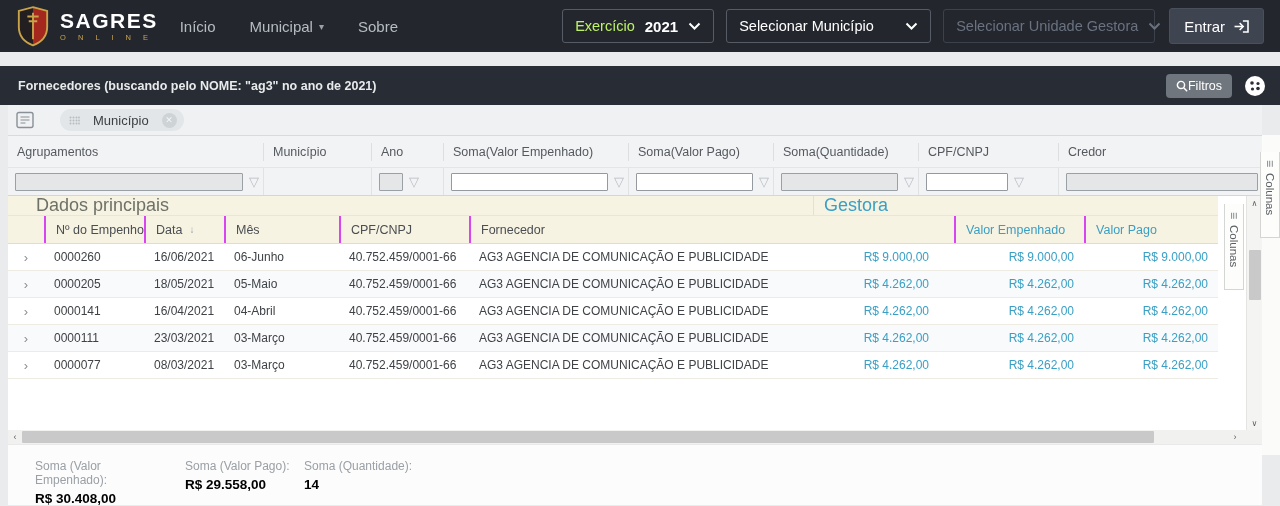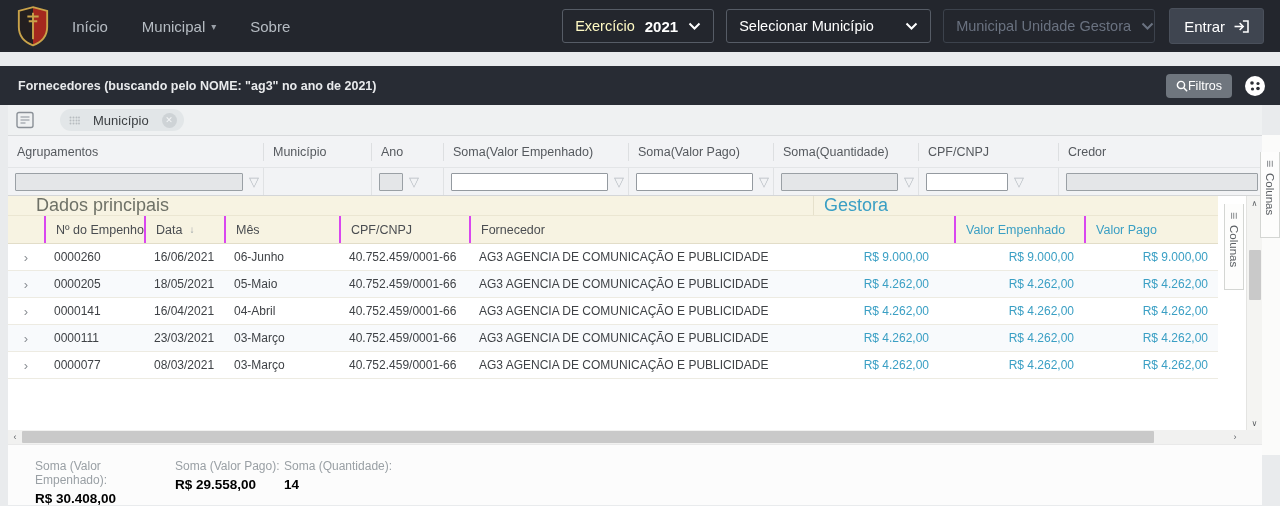--- a/index.html
+++ b/index.html
@@ -21,21 +21,21 @@
   .brand-sub { color:#c9a34a; font-size:7.5px; letter-spacing:5px; margin-top:3px; }
   .nav-links { display:flex; align-items:center; gap:34px; font-size:15px; }
   .nav-link { color:#b6bcc3; cursor:pointer; display:flex; align-items:center; gap:6px; }
   .nav-caret { font-size:10px; color:#9aa0a8; }
   .topnav .spacer { flex:1; }
   .dd {
     display:flex; align-items:center; gap:10px; border:1px solid #565c66;
     border-radius:3px; height:34px; padding:0 12px; margin-left:12px;
     font-size:14.5px; color:#fff; cursor:pointer; white-space:nowrap;
   }
-  .dd .dd-label { color:#fef9c3; }
+  .dd .dd-label { color:#bef264; }
   .dd .dd-value { color:#fff; font-weight:600; font-size:15px; }
   .dd.disabled { border-color:#3c424c; color:#6a7280; cursor:default; }
   .dd.disabled .chev path { stroke:#6a7280; }
   .chev { flex:none; }
   .btn-entrar {
     margin-left:14px; background:#3f4550; border:1px solid #4a505b; border-radius:3px;
     color:#fff; font-size:15px; height:36px; padding:0 14px;
     display:flex; align-items:center; gap:9px; cursor:pointer;
   }
 
@@ -123,21 +123,21 @@
   .vscroll .arr.down { position:absolute; bottom:0; }
   .v-thumb { position:absolute; top:54px; left:2px; width:12px; height:50px; background:#c9c9c9; border-radius:1px; cursor:grab; }
 
   
   .hscroll { height:14px; background:#f1f1f0; display:flex; align-items:center; position:relative; width:1254px; }
   .hscroll .arr { width:14px; font-size:9px; color:#5a5e62; text-align:center; cursor:pointer; }
   .hscroll .arr.right { position:absolute; right:20px; }
   .h-thumb { position:absolute; left:14px; top:1px; height:12px; width:1132px; background:#c9c9c9; border-radius:1px; cursor:grab; }
 
   
-  .summary-wrap { background:#fcfcfc; border-top:1px solid #e9e9e9; padding:14px 0 10px 27px; height:61px; display:flex; gap:2px; }
+  .summary-wrap { background:#fcfcfc; border-top:1px solid #e9e9e9; padding:14px 0 10px 27px; height:61px; display:flex; gap:12px; }
   .sum-item { margin-right:0; }
   .sum-item .lab { font-size:12px; color:#9aa0a5; margin-bottom:4px; }
   .sum-item .val { font-size:13.5px; font-weight:700; color:#000000; }
   .sum-0 { width:138px; } .sum-1 { width:107px; } .sum-2 { width:110px; }
 
   
   .right-strip { position:absolute; top:135px; right:0; width:18px; height:320px; background:#fbfbfa; }
   .outer-colunas { position:absolute; top:152px; right:0; }
 </style>
 </head>
@@ -151,20 +151,24 @@
         <defs>
             <clipPath id="sh">
               <path d="M18 2 L33 6 V23 C33 33 27 39 18 42.5 C9 39 3 33 3 23 V6 Z"></path>
             </clipPath>
           </defs>
         <path d="M18 2 L33 6 V23 C33 33 27 39 18 42.5 C9 39 3 33 3 23 V6 Z" fill="#231f20"></path>
         <rect x="18" y="0" width="18" height="44" fill="#a5281e" clip-path="url(#sh)"></rect>
         <path d="M18 2 L33 6 V23 C33 33 27 39 18 42.5 C9 39 3 33 3 23 V6 Z" fill="none" stroke="#c9a34a" stroke-width="2"></path>
         <path d="M18 8 V36 M12 12 H24 M13.5 17 H22.5" stroke="#c9a34a" stroke-width="2" fill="none"></path>
       </svg>
+      <div class="brand-text">
+        <div class="brand-name">SAGRES</div>
+        <div class="brand-sub">O N L I N E</div>
+      </div>
     </div>
     <nav class="nav-links">
       <span class="nav-link">
           <span>Início</span>
         </span>
       <span class="nav-link">
           <span>Municipal</span>
           <span class="nav-caret">▾</span>
         </span>
       <span class="nav-link">
@@ -179,21 +183,21 @@
           <path d="M1.5 1.5 L6.5 6.5 L11.5 1.5" stroke="#fff" stroke-width="2" fill="none"></path>
         </svg>
     </div>
     <div class="dd" style="width:205px;">
       <span style="flex:1;">Selecionar Município</span>
       <svg class="chev" width="13" height="8" viewBox="0 0 13 8">
           <path d="M1.5 1.5 L6.5 6.5 L11.5 1.5" stroke="#fff" stroke-width="2" fill="none"></path>
         </svg>
     </div>
     <div class="dd disabled" style="width:212px;">
-      <span style="flex:1;">Municipal Unidade Gestora</span>
+      <span style="flex:1;">Selecionar Unidade Gestora</span>
       <svg class="chev" width="13" height="8" viewBox="0 0 13 8">
           <path d="M1.5 1.5 L6.5 6.5 L11.5 1.5" stroke="#6a7280" stroke-width="2" fill="none"></path>
         </svg>
     </div>
     <button class="btn-entrar">
       <span>Entrar</span>
       <svg width="15" height="13" viewBox="0 0 16 14">
         <path d="M0.5 7 H9" stroke="#fff" stroke-width="1.7" fill="none"></path>
         <path d="M6 3.2 L9.8 7 L6 10.8" stroke="#fff" stroke-width="1.7" fill="none"></path>
         <path d="M9.5 1 H15 V13 H9.5" stroke="#fff" stroke-width="1.7" fill="none"></path>

